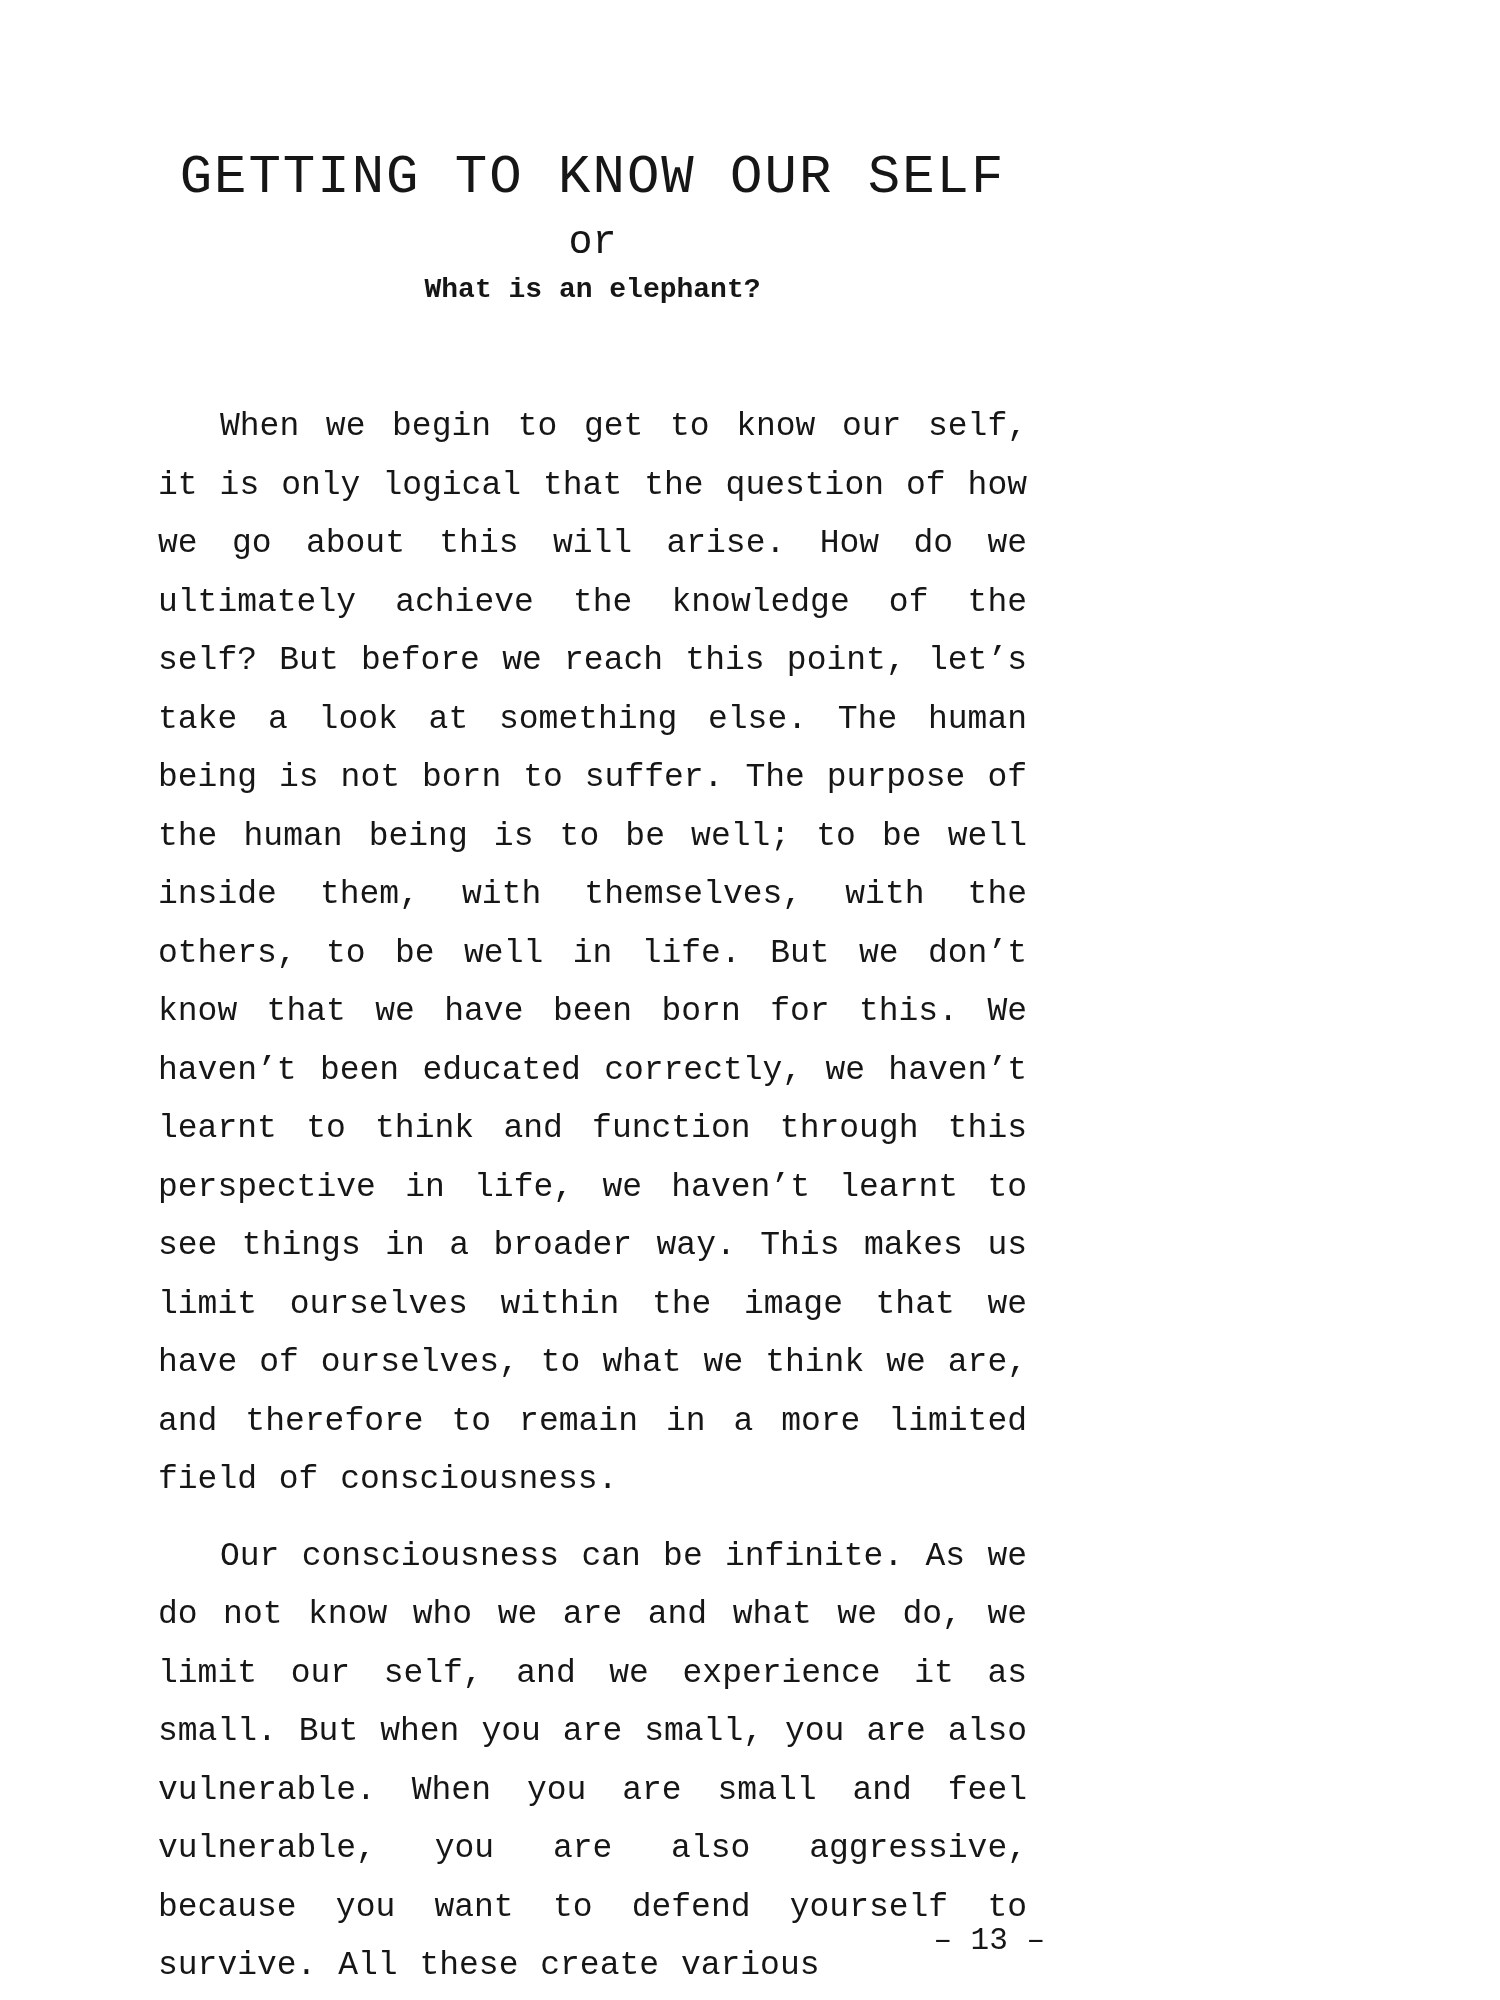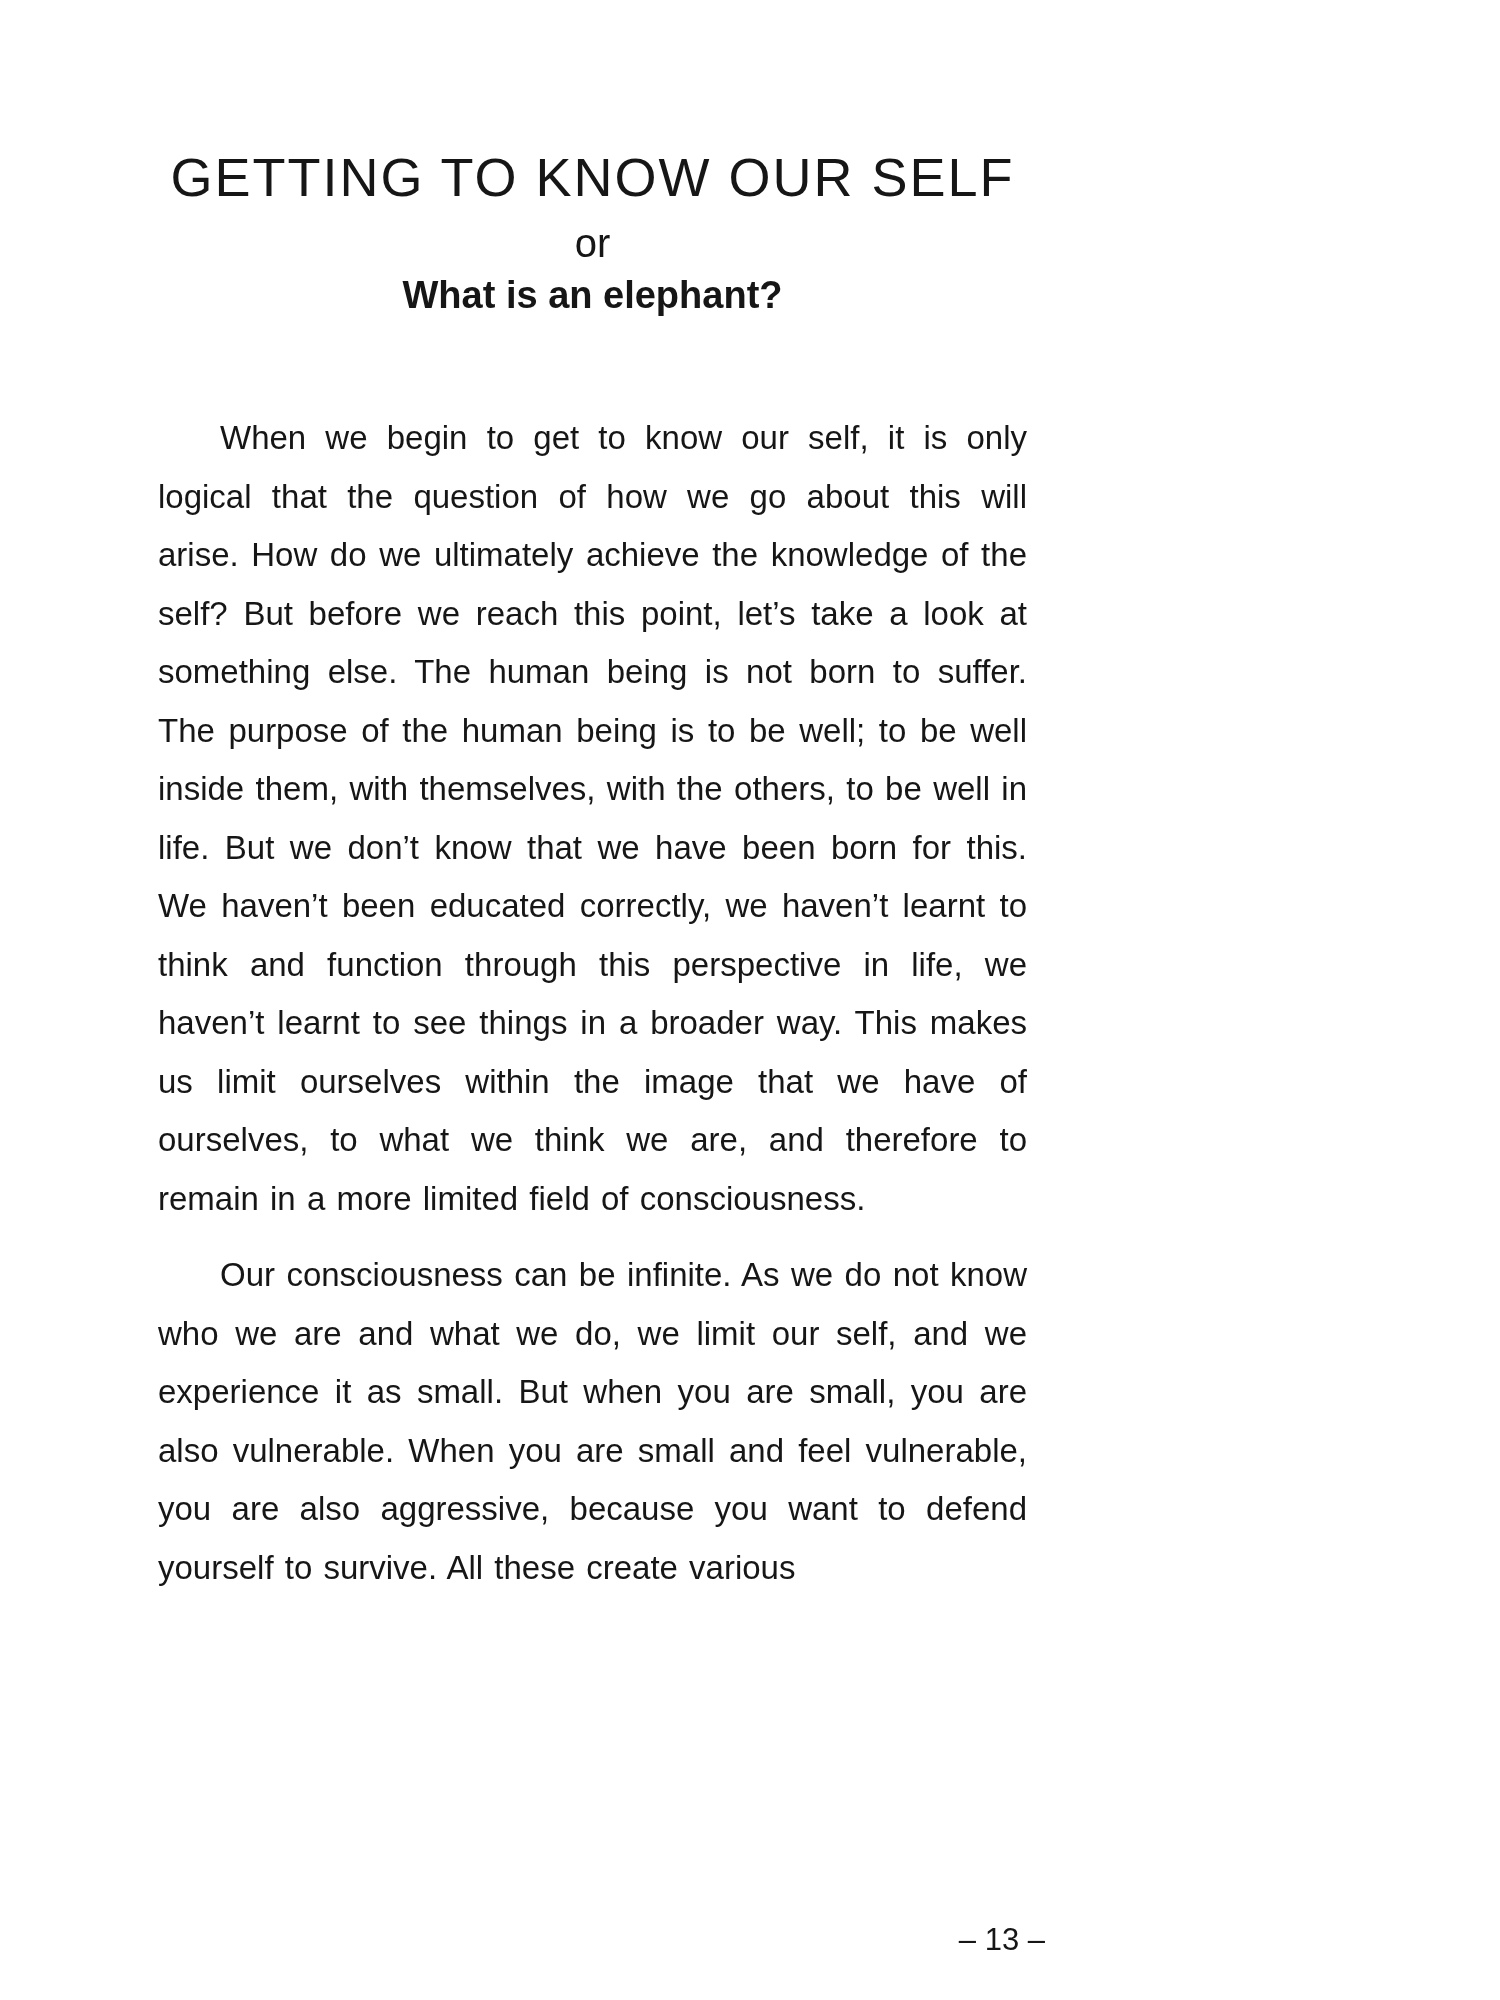--- a/index.html
+++ b/index.html
@@ -5,21 +5,21 @@
   html, body {
     margin: 0;
     padding: 0;
     background: #ffffff;
   }
   .page {
     position: relative;
     width: 1500px;
     height: 2000px;
     background: #ffffff;
-    font-family: Liberation Sans, sans-serif;
+    font-family: Liberation Mono, monospace;
     color: #161616;
     overflow: hidden;
   }
   .content {
     position: absolute;
     left: 140px;
     top: 0;
     width: 905px;
   }
   .title {
@@ -37,21 +37,21 @@
     margin-top: 14px;
     text-align: center;
     font-size: 40px;
     font-weight: 400;
     line-height: 1.1;
   }
   .subtitle {
     margin: 0;
     margin-top: 10px;
     text-align: center;
-    font-size: 38px;
+    font-size: 28px;
     font-weight: 700;
     line-height: 1.1;
   }
   .body-text {
     margin-top: 92px;
   }
   .body-text p {
     margin: 18px;
     font-size: 33px;
     line-height: 58.5px;

